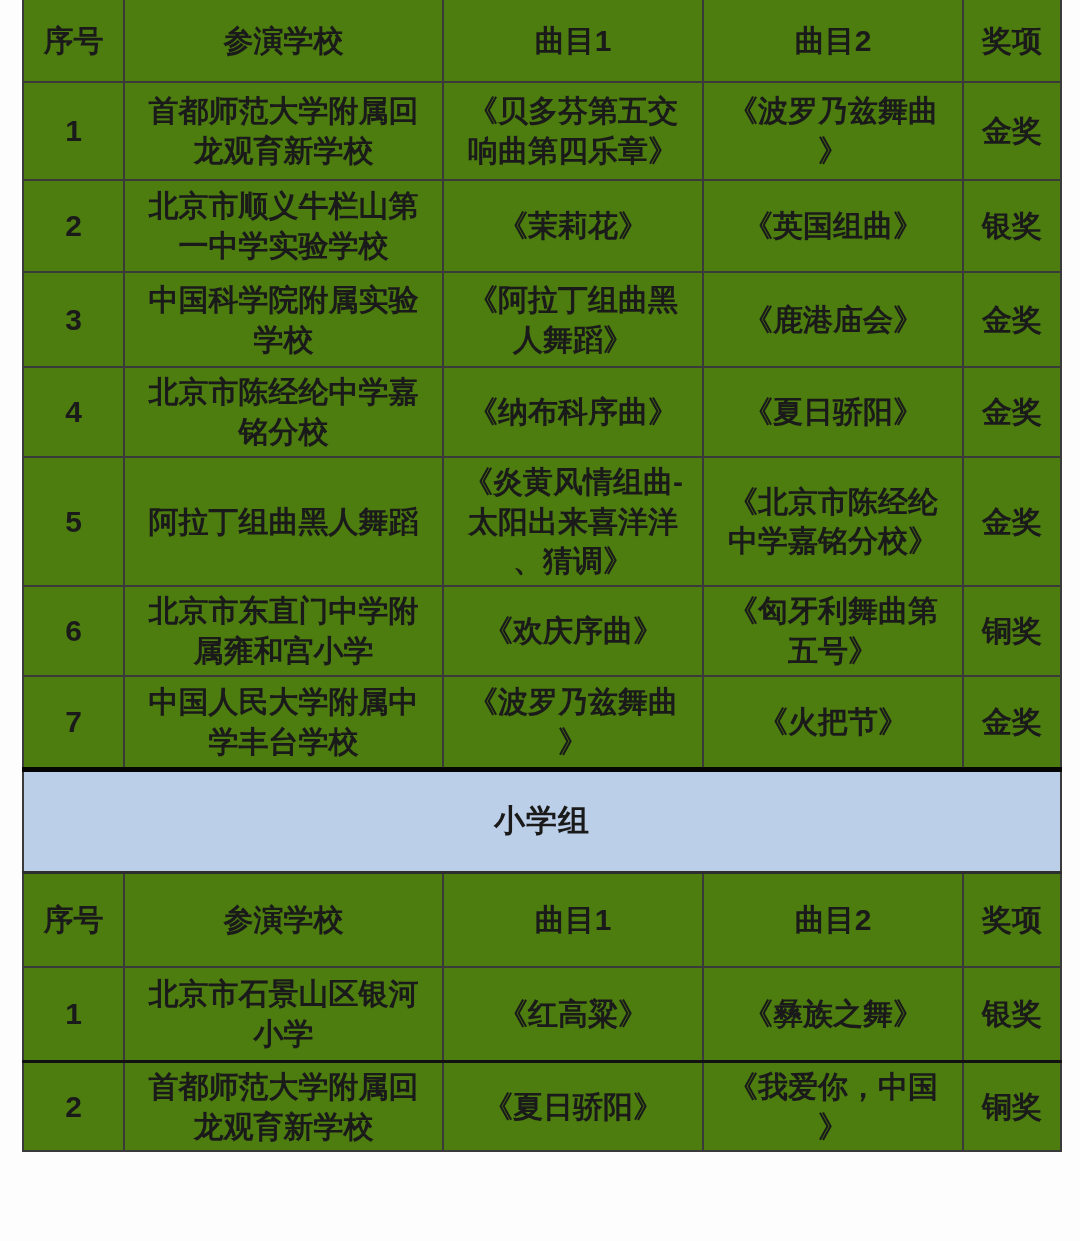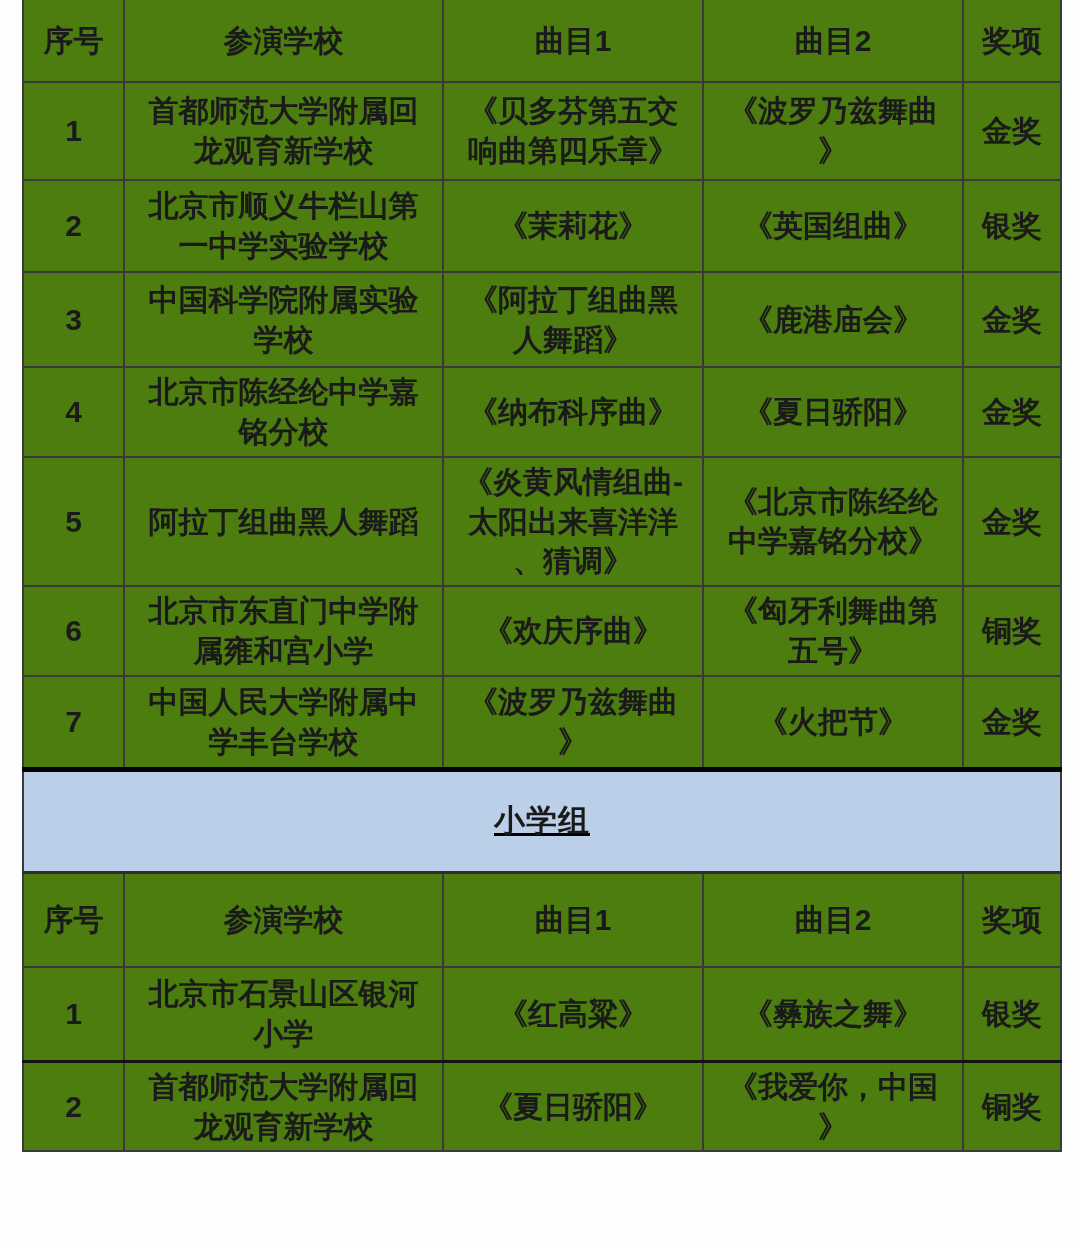--- a/index.html
+++ b/index.html
@@ -52,21 +52,21 @@
   
   tr.h1   { height: 82px; }
   tr.r1   { height: 98px; }
   tr.r2   { height: 92px; }
   tr.r3   { height: 95px; }
   tr.r4   { height: 90px; }
   tr.r5   { height: 128px; }
   tr.r6   { height: 90px; }
   tr.r7   { height: 94px; }
   tr.band1{ height: 94px; }
-  tr.band2{ height: 103px; text-decoration: underline; }
+  tr.band2{ height: 103px; }
   tr.h2   { height: 94px; }
   tr.t2r1 { height: 95px; }
   tr.t2r2 { height: 89px; }
 </style>
 </head>
 <body>
 
 <div class="page">
   <table class="tbl">
     <colgroup>

